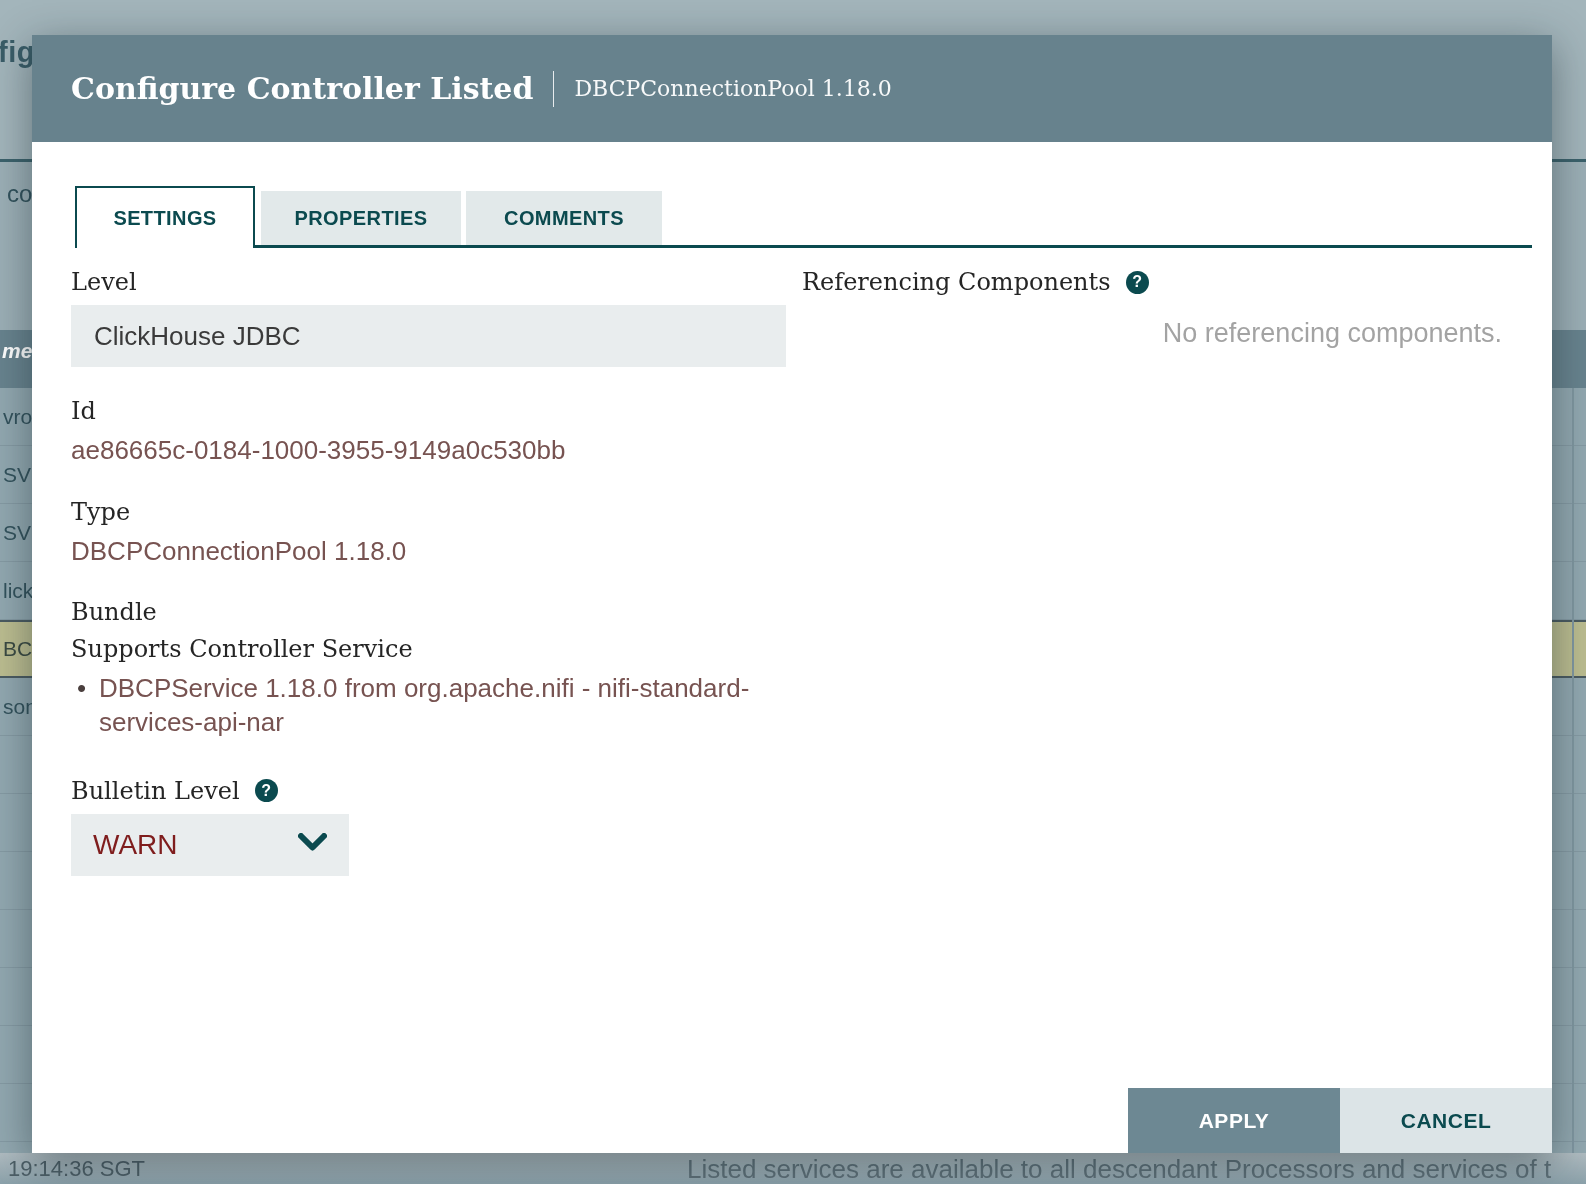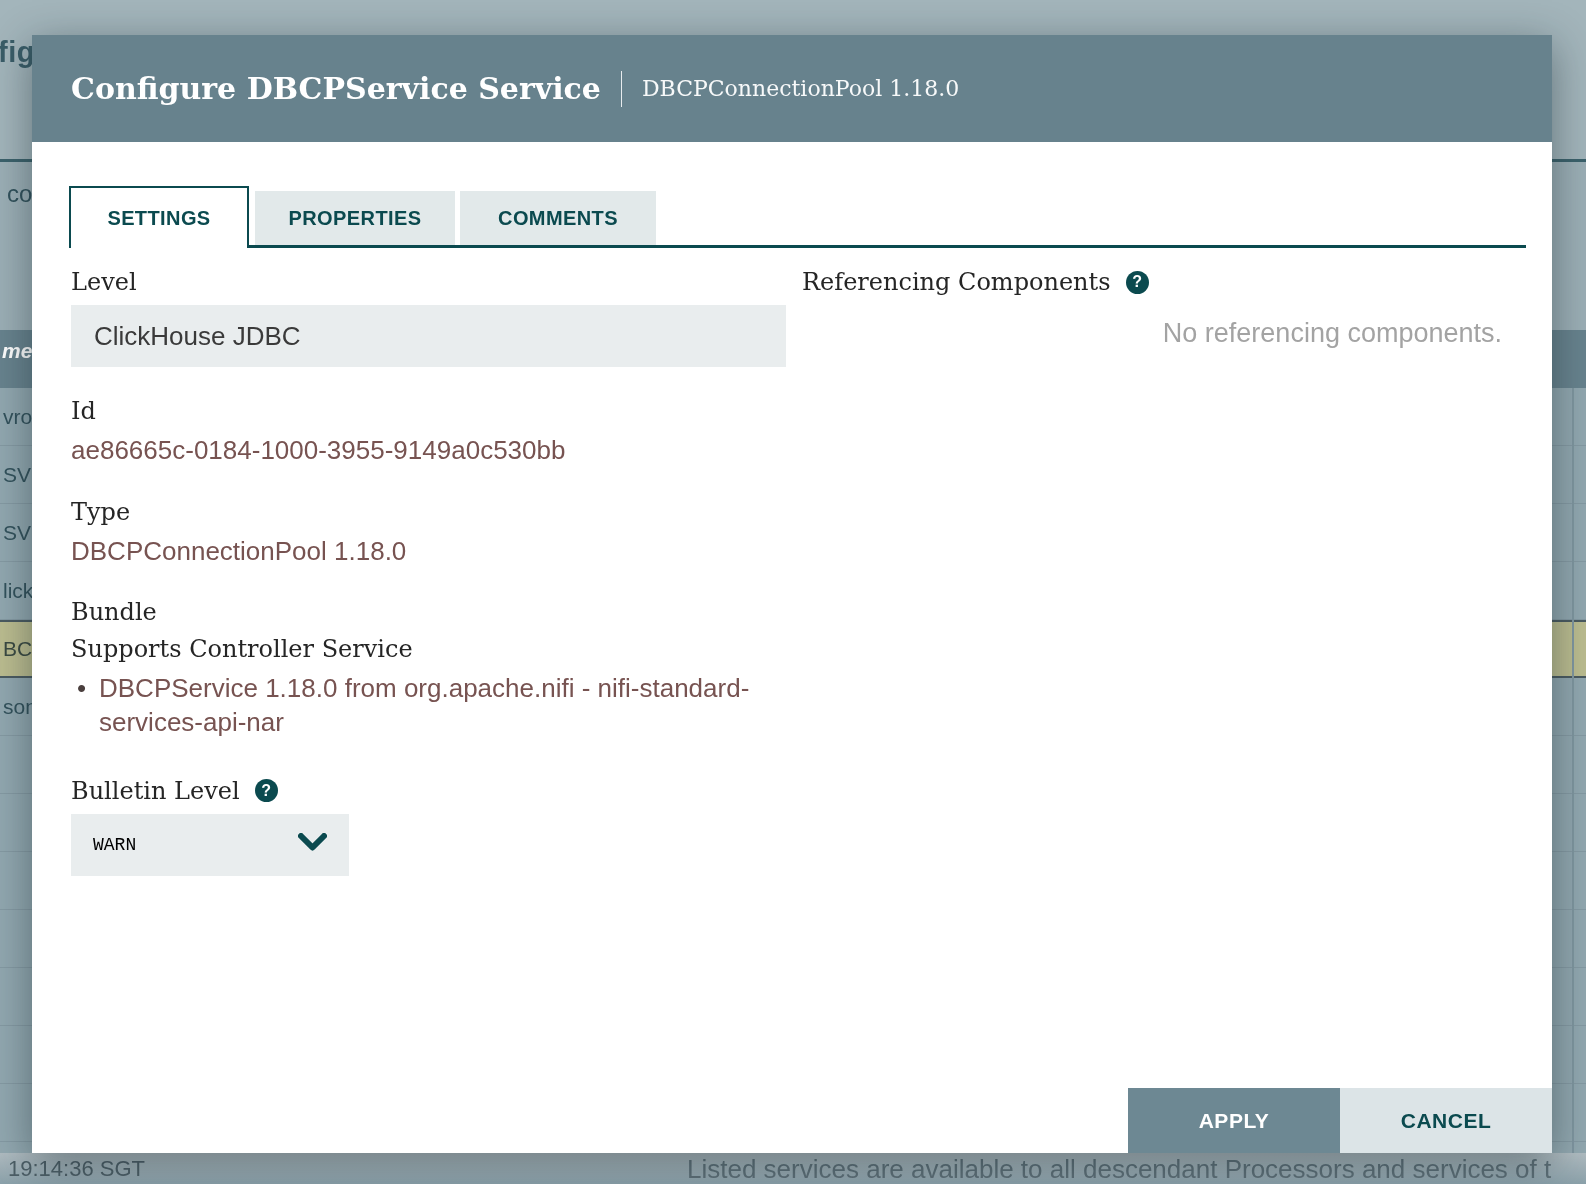--- a/index.html
+++ b/index.html
@@ -34,21 +34,21 @@
   
   .dialog { position:absolute; left:32px; top:35px; width:1520px; height:1118px; background:#ffffff;
             box-shadow:0 10px 40px rgba(18,34,40,0.45); }
   .dialog-header { position:absolute; left:0; top:0; width:100%; height:107px; background:#67828d;
                    display:flex; align-items:center; padding-left:39px; }
   .dialog-title { font-family:"DejaVu Serif", serif; font-weight:bold; font-size:30px; color:#ffffff; }
   .dialog-title-sep { width:1px; height:36px; background:rgba(255,255,255,0.85); margin:0 20px; }
   .dialog-subtitle { font-family:"DejaVu Serif", serif; font-size:22px; color:rgba(255,255,255,0.95); }
 
   
-  .tabs { position:absolute; left:37px; top:151px; width:1457px; height:62px; }
+  .tabs { position:absolute; left:43px; top:151px; width:1457px; height:62px; }
   .tab-underline { position:absolute; left:0; bottom:0; width:100%; height:3px; background:#0b4a4f; }
   .tab { position:absolute; display:flex; align-items:center; justify-content:center;
          font-size:20px; font-weight:bold; letter-spacing:0.4px; color:#0b4a4f; cursor:pointer; }
   .tab.active { left:0; top:0; height:62px; width:180px; background:#ffffff;
                 border:2px solid #0b4a4f; border-bottom:none; z-index:2; }
   .tab.inactive { top:5px; height:54px; background:#e2e9ea; z-index:1; }
   .tab.t-properties { left:186px; width:200px; }
   .tab.t-comments  { left:391px; width:196px; }
 
   
@@ -62,21 +62,21 @@
                cursor:pointer; flex:0 0 auto; }
   .text-input { width:715px; height:62px; background:#e9edee; border:none; outline:none;
                 font-family:"Liberation Sans", sans-serif; font-size:26px; color:#3a3a3a;
                 padding:0 23px; margin-bottom:30px; }
   .field-value { font-size:26px; color:#775351; margin-bottom:31px; line-height:1.25; }
   .supports-list { list-style:none; margin:3px 0 37px 0; }
   .supports-list li { position:relative; padding-left:28px; font-size:26px; color:#775351; line-height:1.3; }
   .supports-list li::before { content:"•"; position:absolute; left:6px; top:0; color:#4a3f3e; }
   .dropdown { width:278px; height:62px; background:#e9edee; display:flex; align-items:center;
               justify-content:space-between; padding:0 22px; margin-top:6px; cursor:pointer; }
-  .dropdown-value { font-size:18px; color:#000000;font-family:Liberation Mono, monospace; }
+  .dropdown-value { font-size:28px; color:#7f1d1d; }
   .empty-text { font-size:27px; color:#a3a3a3; margin-top:22px;text-align:right; }
 
   
   .dialog-buttons { position:absolute; right:0; bottom:0; display:flex; }
   .btn { width:212px; height:65px; border:none; font-family:"Liberation Sans", sans-serif;
          font-size:21px; font-weight:bold; letter-spacing:0.5px; cursor:pointer;
          display:flex; align-items:center; justify-content:center; }
   .btn-cancel { background:#dce4e7; color:#0b4a4f; }
   .btn-apply  { background:#6d8893; color:#ffffff; }
 </style>
@@ -108,21 +108,21 @@
 
   <div class="bg-statusbar">
     <span class="bg-status-time">19:14:36 SGT</span>
     <span class="bg-status-msg">Listed services are available to all descendant Processors and services of t</span>
   </div>
 </div>
 
 <div class="dialog">
 
   <div class="dialog-header">
-    <span class="dialog-title">Configure DBCPService Service</span>
+    <span class="dialog-title">Configure Controller Listed</span>
     <span class="dialog-title-sep"></span>
     <span class="dialog-subtitle">DBCPConnectionPool 1.18.0</span>
   </div>
 
   <div class="tabs">
     <div class="tab-underline"></div>
     <div class="tab active">SETTINGS</div>
     <div class="tab inactive t-properties">PROPERTIES</div>
     <div class="tab inactive t-comments">COMMENTS</div>
   </div>

